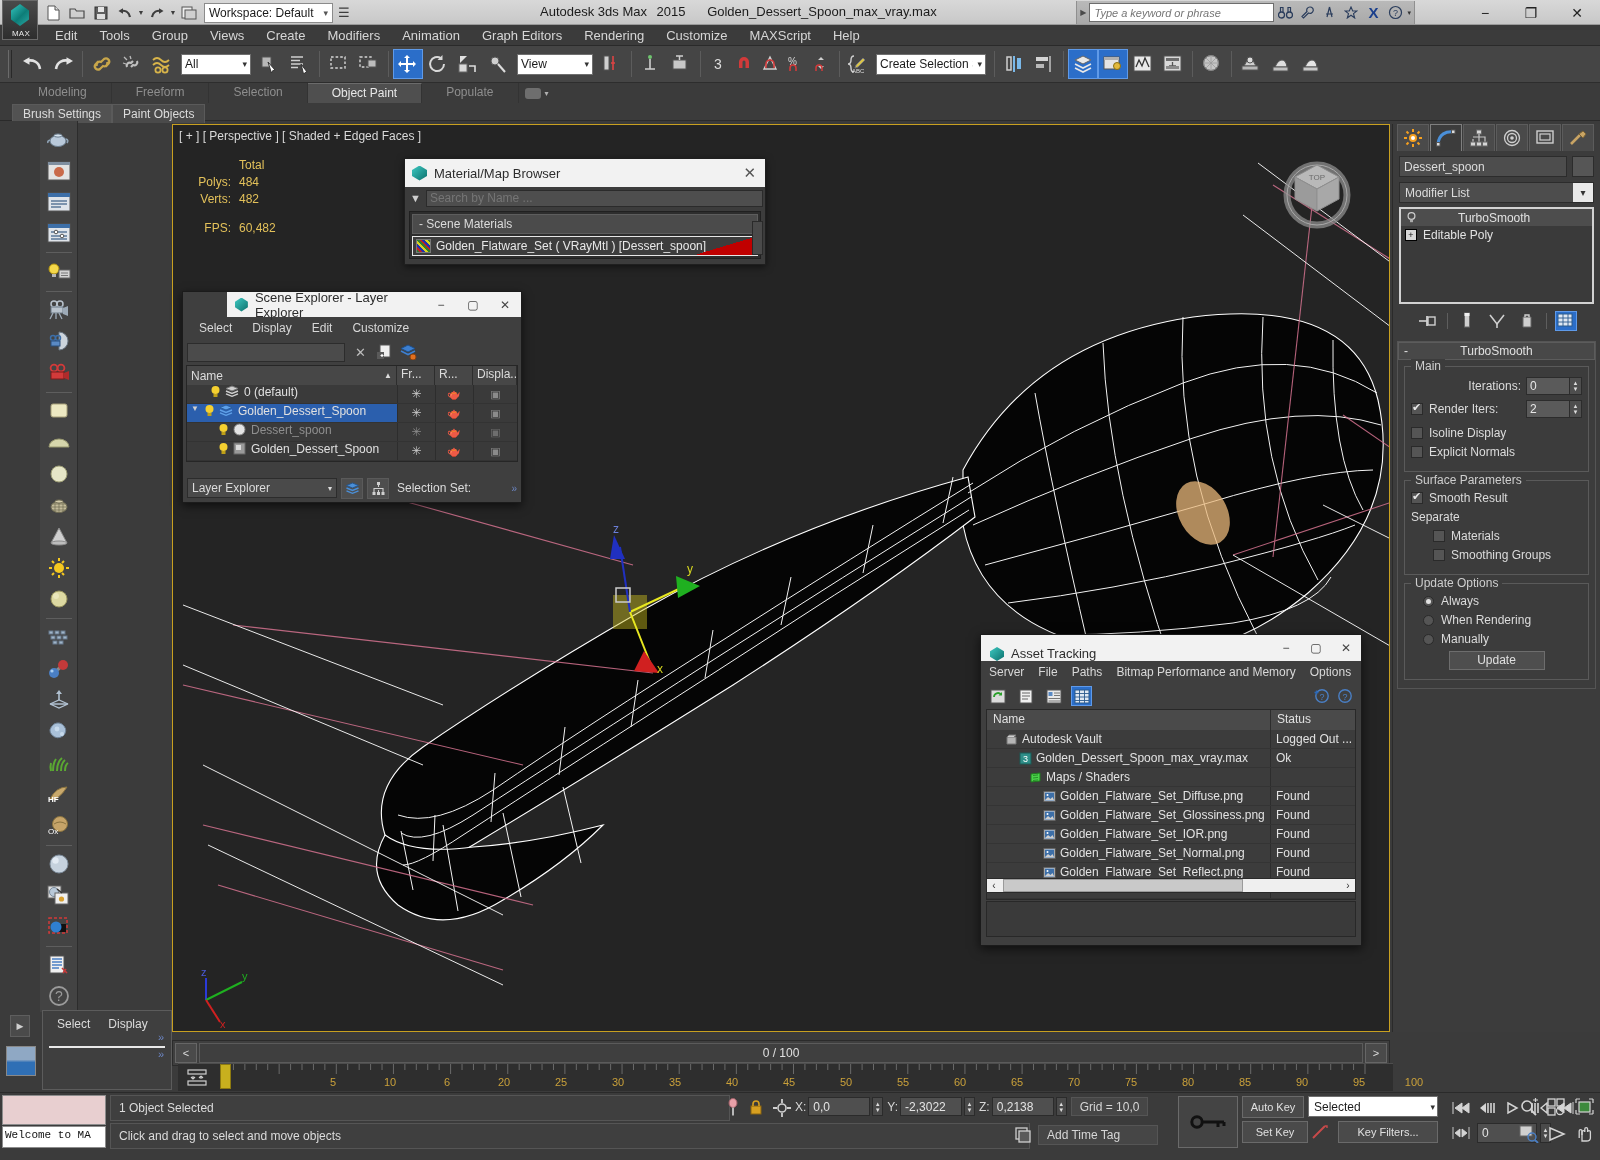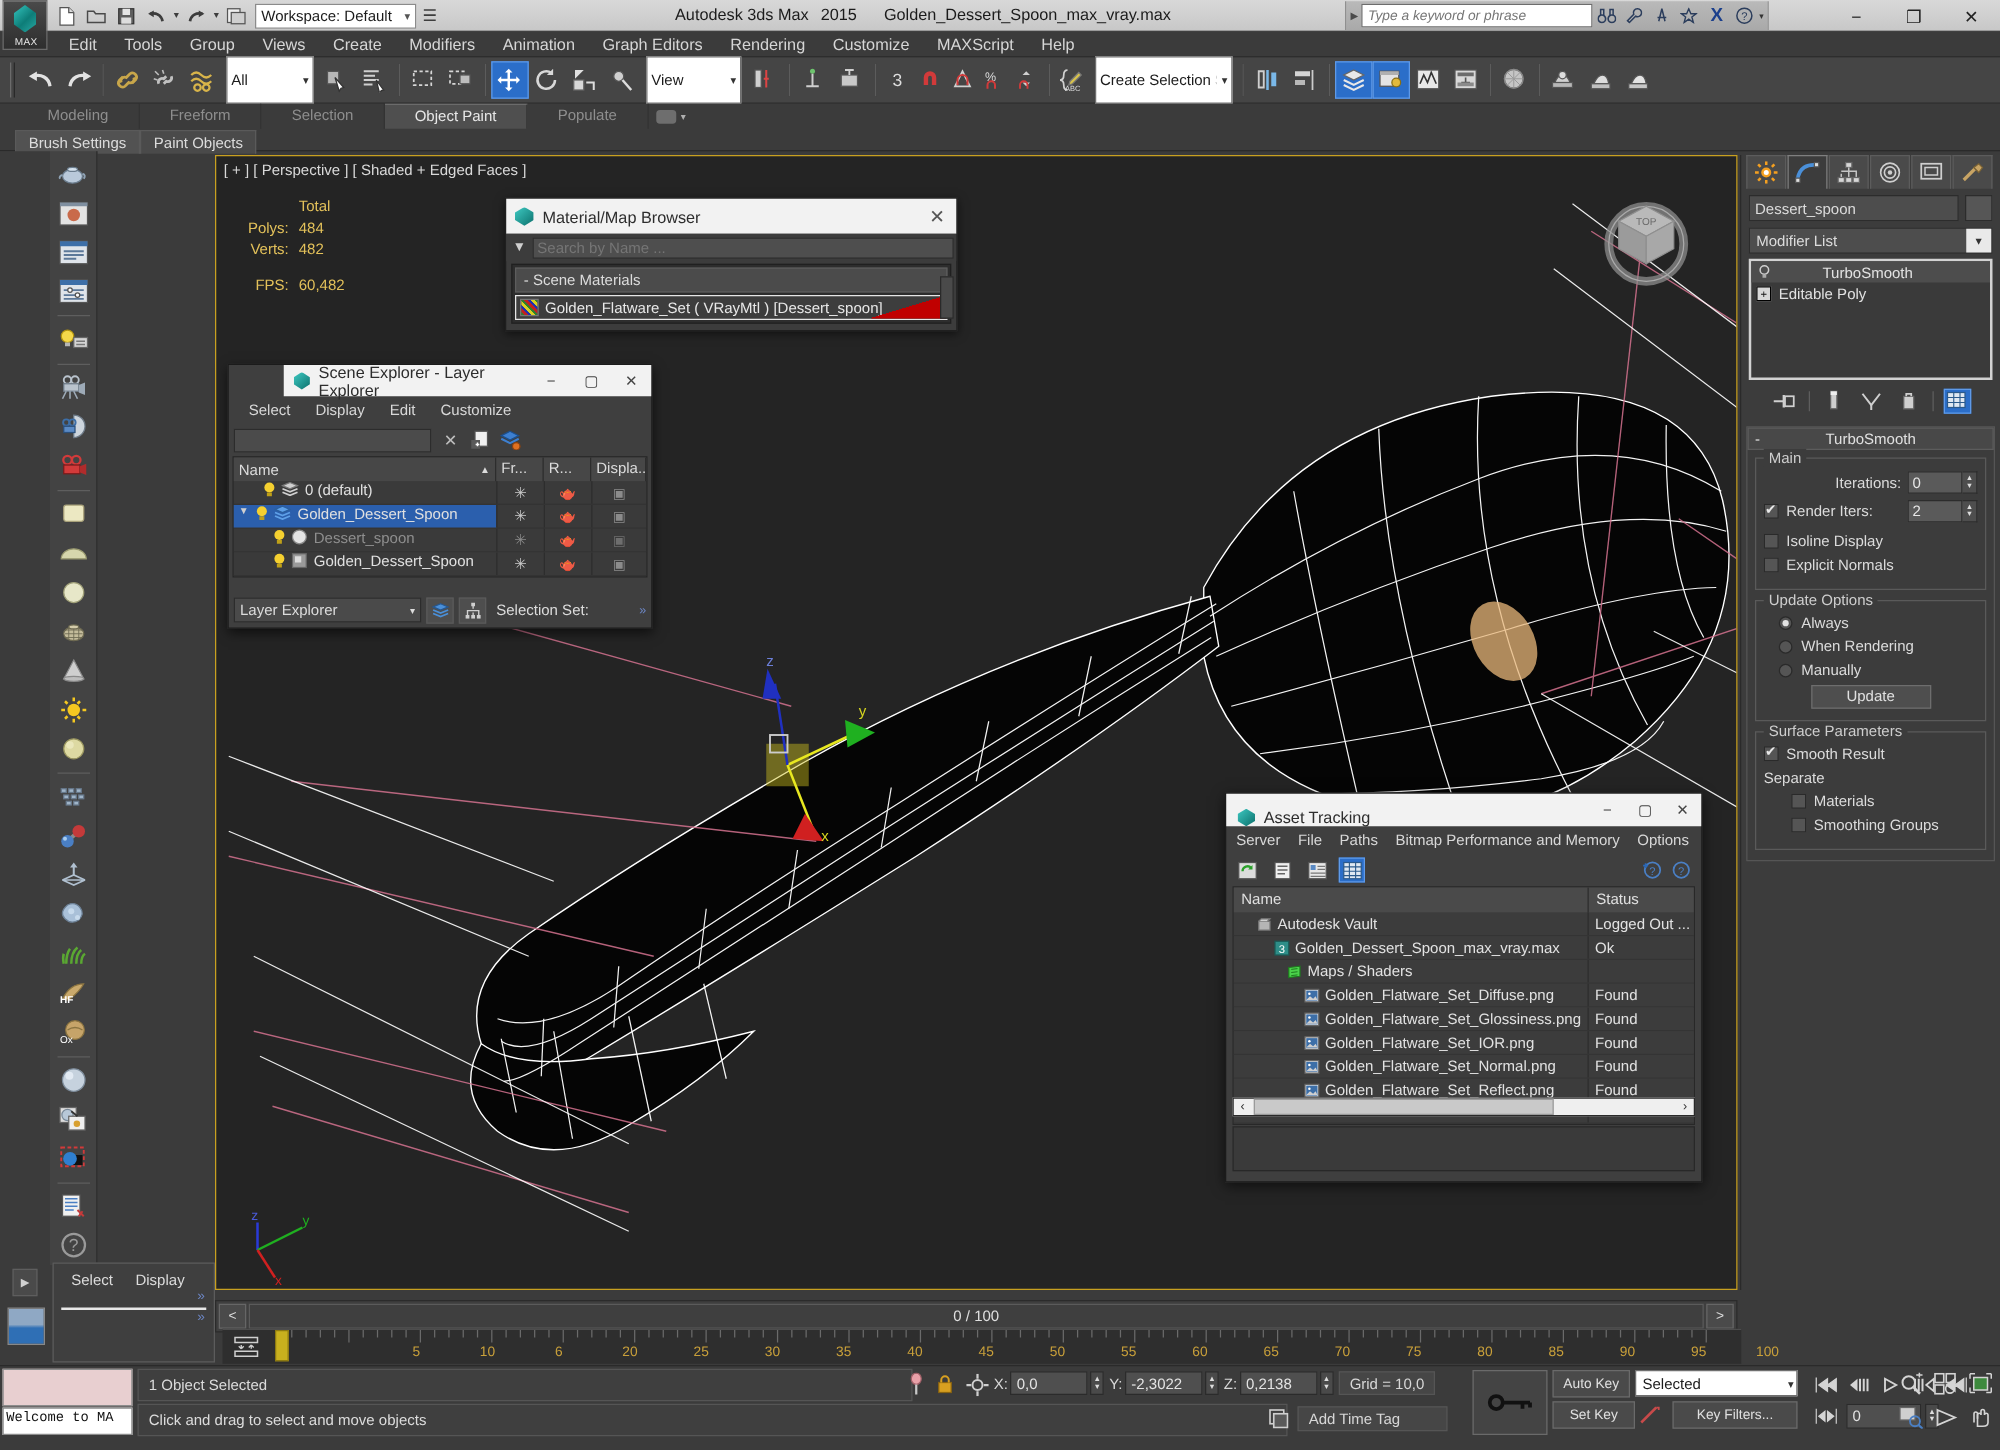--- a/index.html
+++ b/index.html
@@ -90,21 +90,21 @@
   }
   .tgrip { width:4px; height:28px; border-left:1px solid #6b6b6b; border-right:1px solid #292929; margin-right:6px;}
   .tb {
     width: 30px; height: 30px; display:flex; align-items:center; justify-content:center;
     color:#d8d8d8; font-size:16px; position:relative;
   }
   .tb.active { background:#2b6ec9; border:1px solid #5f9ae8; }
   .tb.small { width: 26px; font-size: 14px;}
   .tsep { width:1px; height:26px; background:#2d2d2d; border-right:1px solid #5c5c5c; margin:0 4px;}
   .tcombo {
-    height:38px; background:#fff; border:1px solid #6f6f6f; color:#1b1b1b;
+    height:21px; background:#fff; border:1px solid #6f6f6f; color:#1b1b1b;
     font-size:12px; padding: 1px 3px; display:flex; align-items:center; justify-content:space-between;
   }
   .tcombo .cv { overflow:hidden; white-space:nowrap;}
   .tcombo .carr { font-size:9px; color:#333; margin-left:4px;}
 
   
   .ribbon {
     position:absolute; left:0; top:83px; width:1600px; height:38px;
     background:#3b3b3b; border-bottom:1px solid #2a2a2a;
   }
@@ -1571,53 +1571,53 @@
           <span class="cbx"></span>
           <span>Isoline Display</span>
         </div>
         <div class="prow">
           <span class="cbx"></span>
           <span>Explicit Normals</span>
         </div>
       </div>
 
       <div class="grp">
+        <span class="gl">Surface Parameters</span>
+        <div class="prow">
+          <span class="cbx on"></span>
+          <span>Smooth Result</span>
+        </div>
+        <div class="prow">
+          <span>Separate</span>
+        </div>
+        <div class="prow" style="padding-left:22px">
+          <span class="cbx"></span>
+          <span>Materials</span>
+        </div>
+        <div class="prow" style="padding-left:22px">
+          <span class="cbx"></span>
+          <span>Smoothing Groups</span>
+        </div>
+      </div>
+
+      <div class="grp">
         <span class="gl">Update Options</span>
         <div class="prow" style="padding-left:12px">
           <span class="rdo on"></span>
           <span>Always</span>
         </div>
         <div class="prow" style="padding-left:12px">
           <span class="rdo"></span>
           <span>When Rendering</span>
         </div>
         <div class="prow" style="padding-left:12px">
           <span class="rdo"></span>
           <span>Manually</span>
         </div>
         <div class="updbtn">Update</div>
-      </div>
-
-      <div class="grp">
-        <span class="gl">Surface Parameters</span>
-        <div class="prow">
-          <span class="cbx on"></span>
-          <span>Smooth Result</span>
-        </div>
-        <div class="prow">
-          <span>Separate</span>
-        </div>
-        <div class="prow" style="padding-left:22px">
-          <span class="cbx"></span>
-          <span>Materials</span>
-        </div>
-        <div class="prow" style="padding-left:22px">
-          <span class="cbx"></span>
-          <span>Smoothing Groups</span>
-        </div>
       </div>
     </div>
   </div>
 
   <div class="lowerleft-panel">
     <div class="llp-menu">
       <span>Select</span>
       <span>Display</span>
     </div>
     <div class="llp-chev">»</div>

